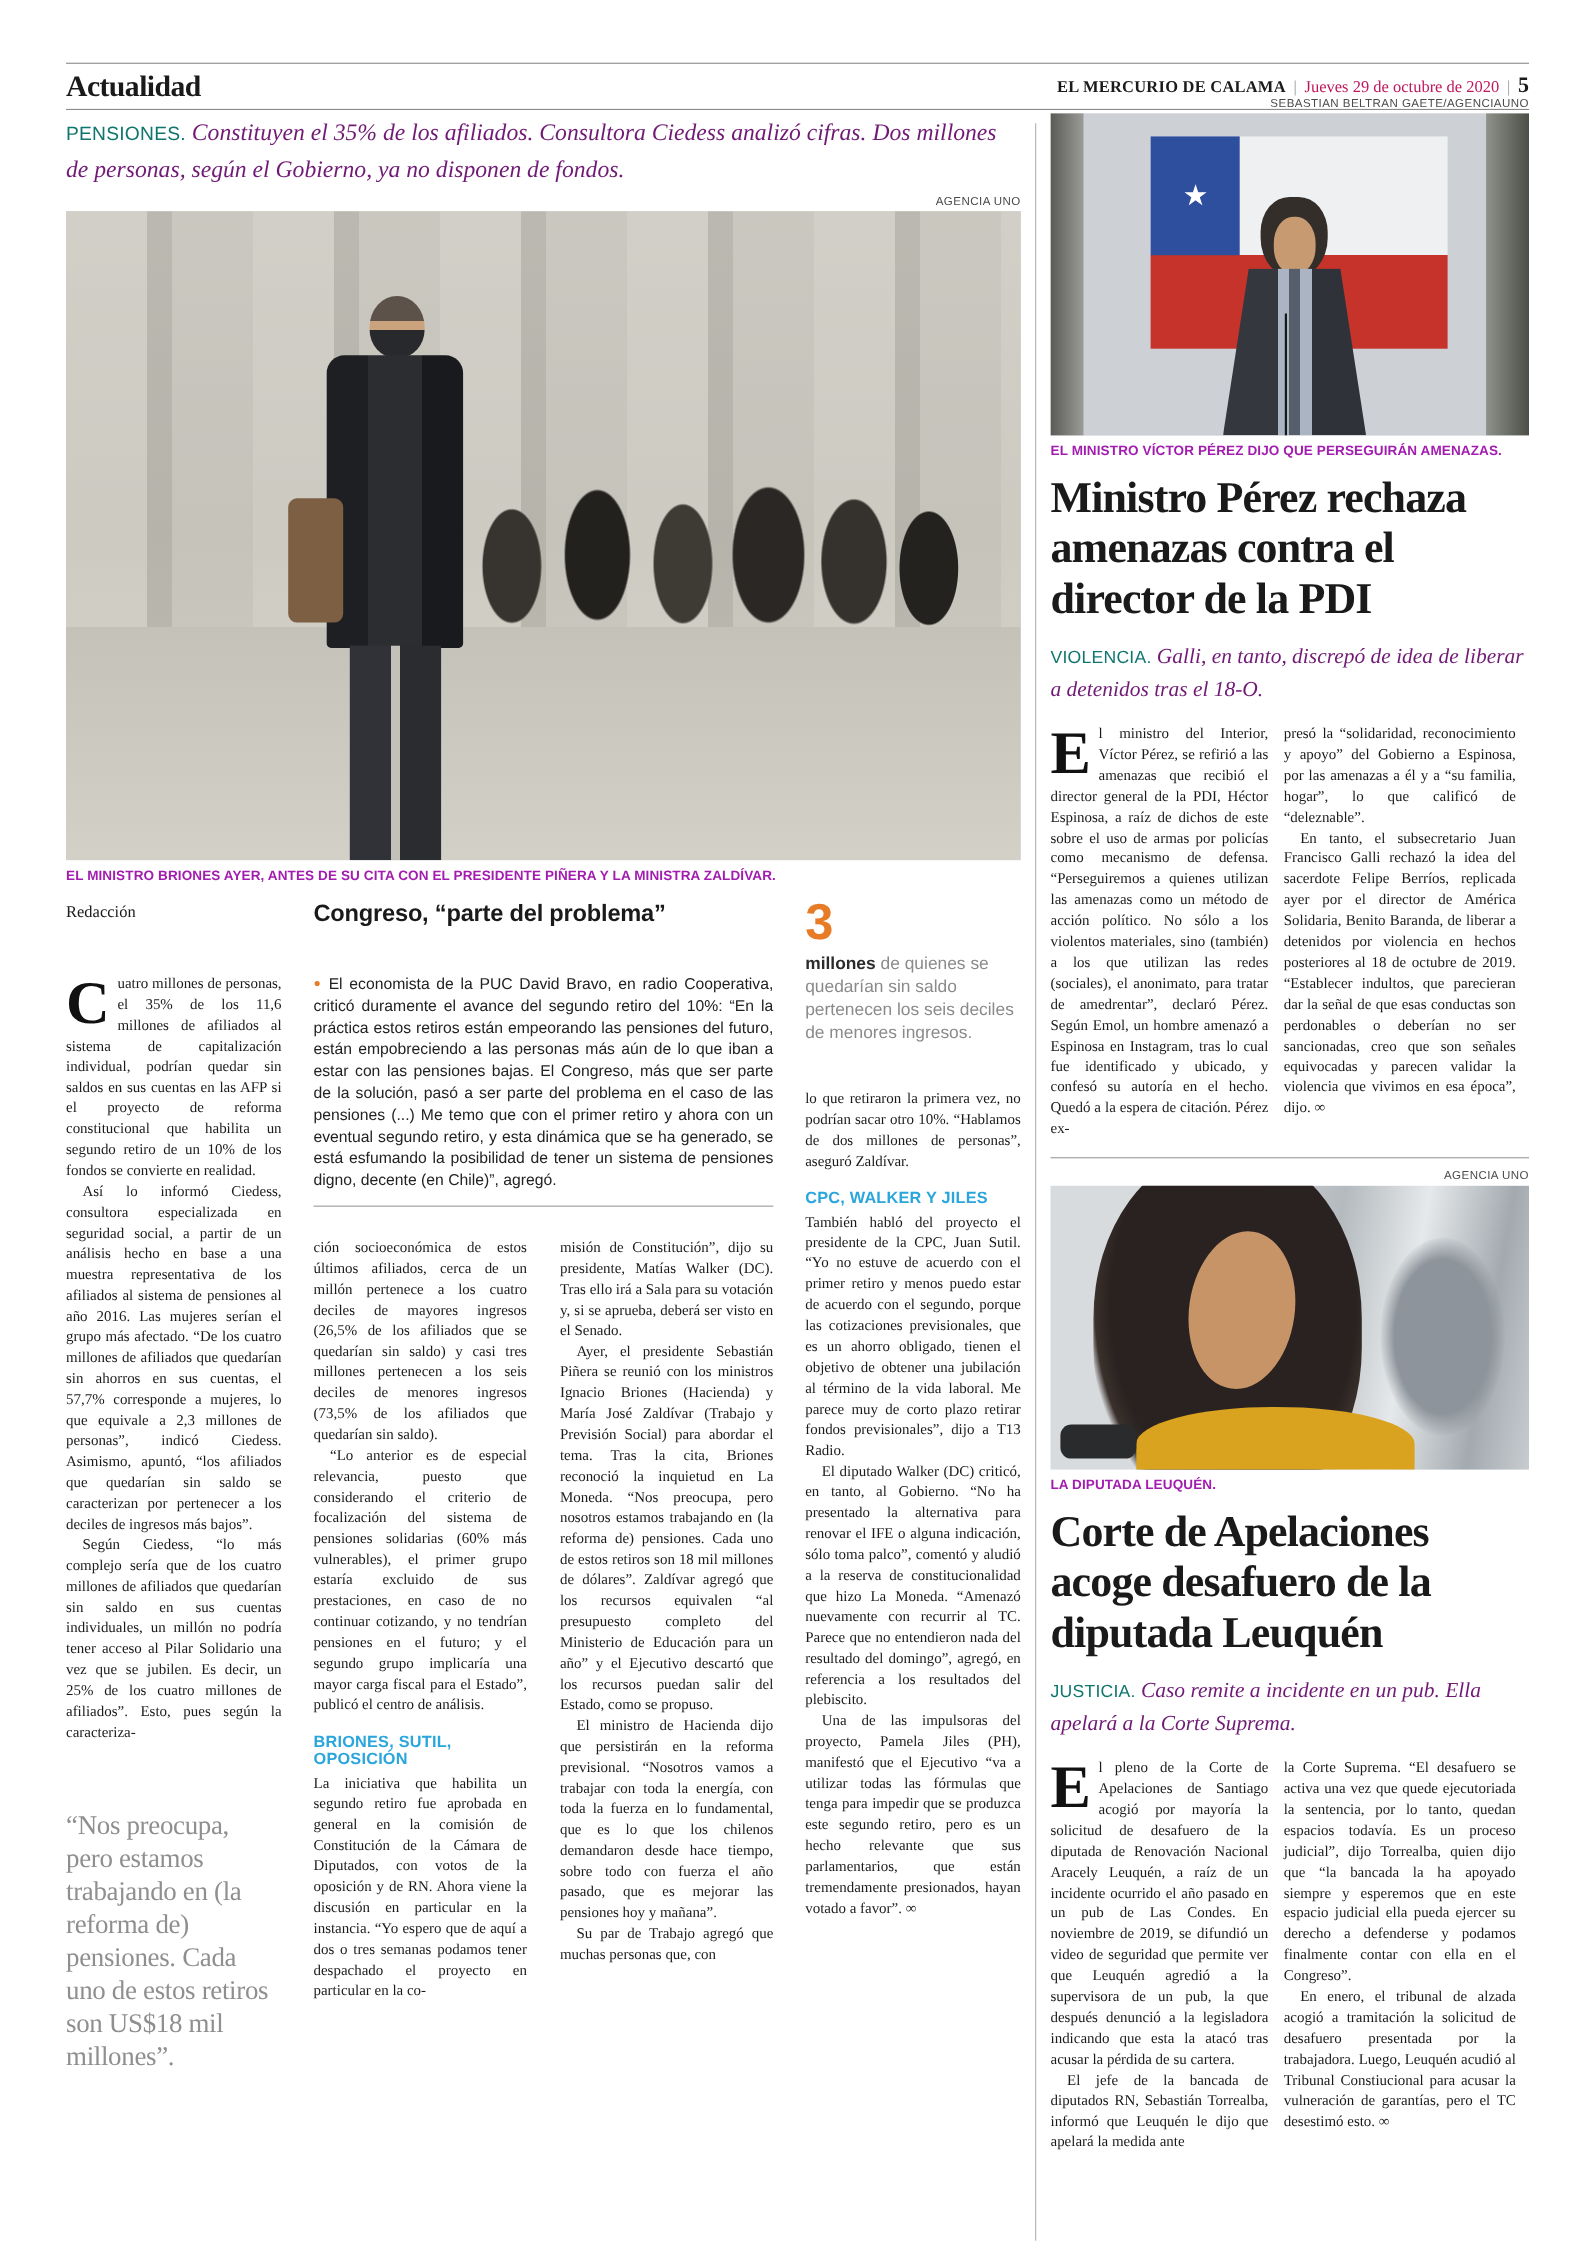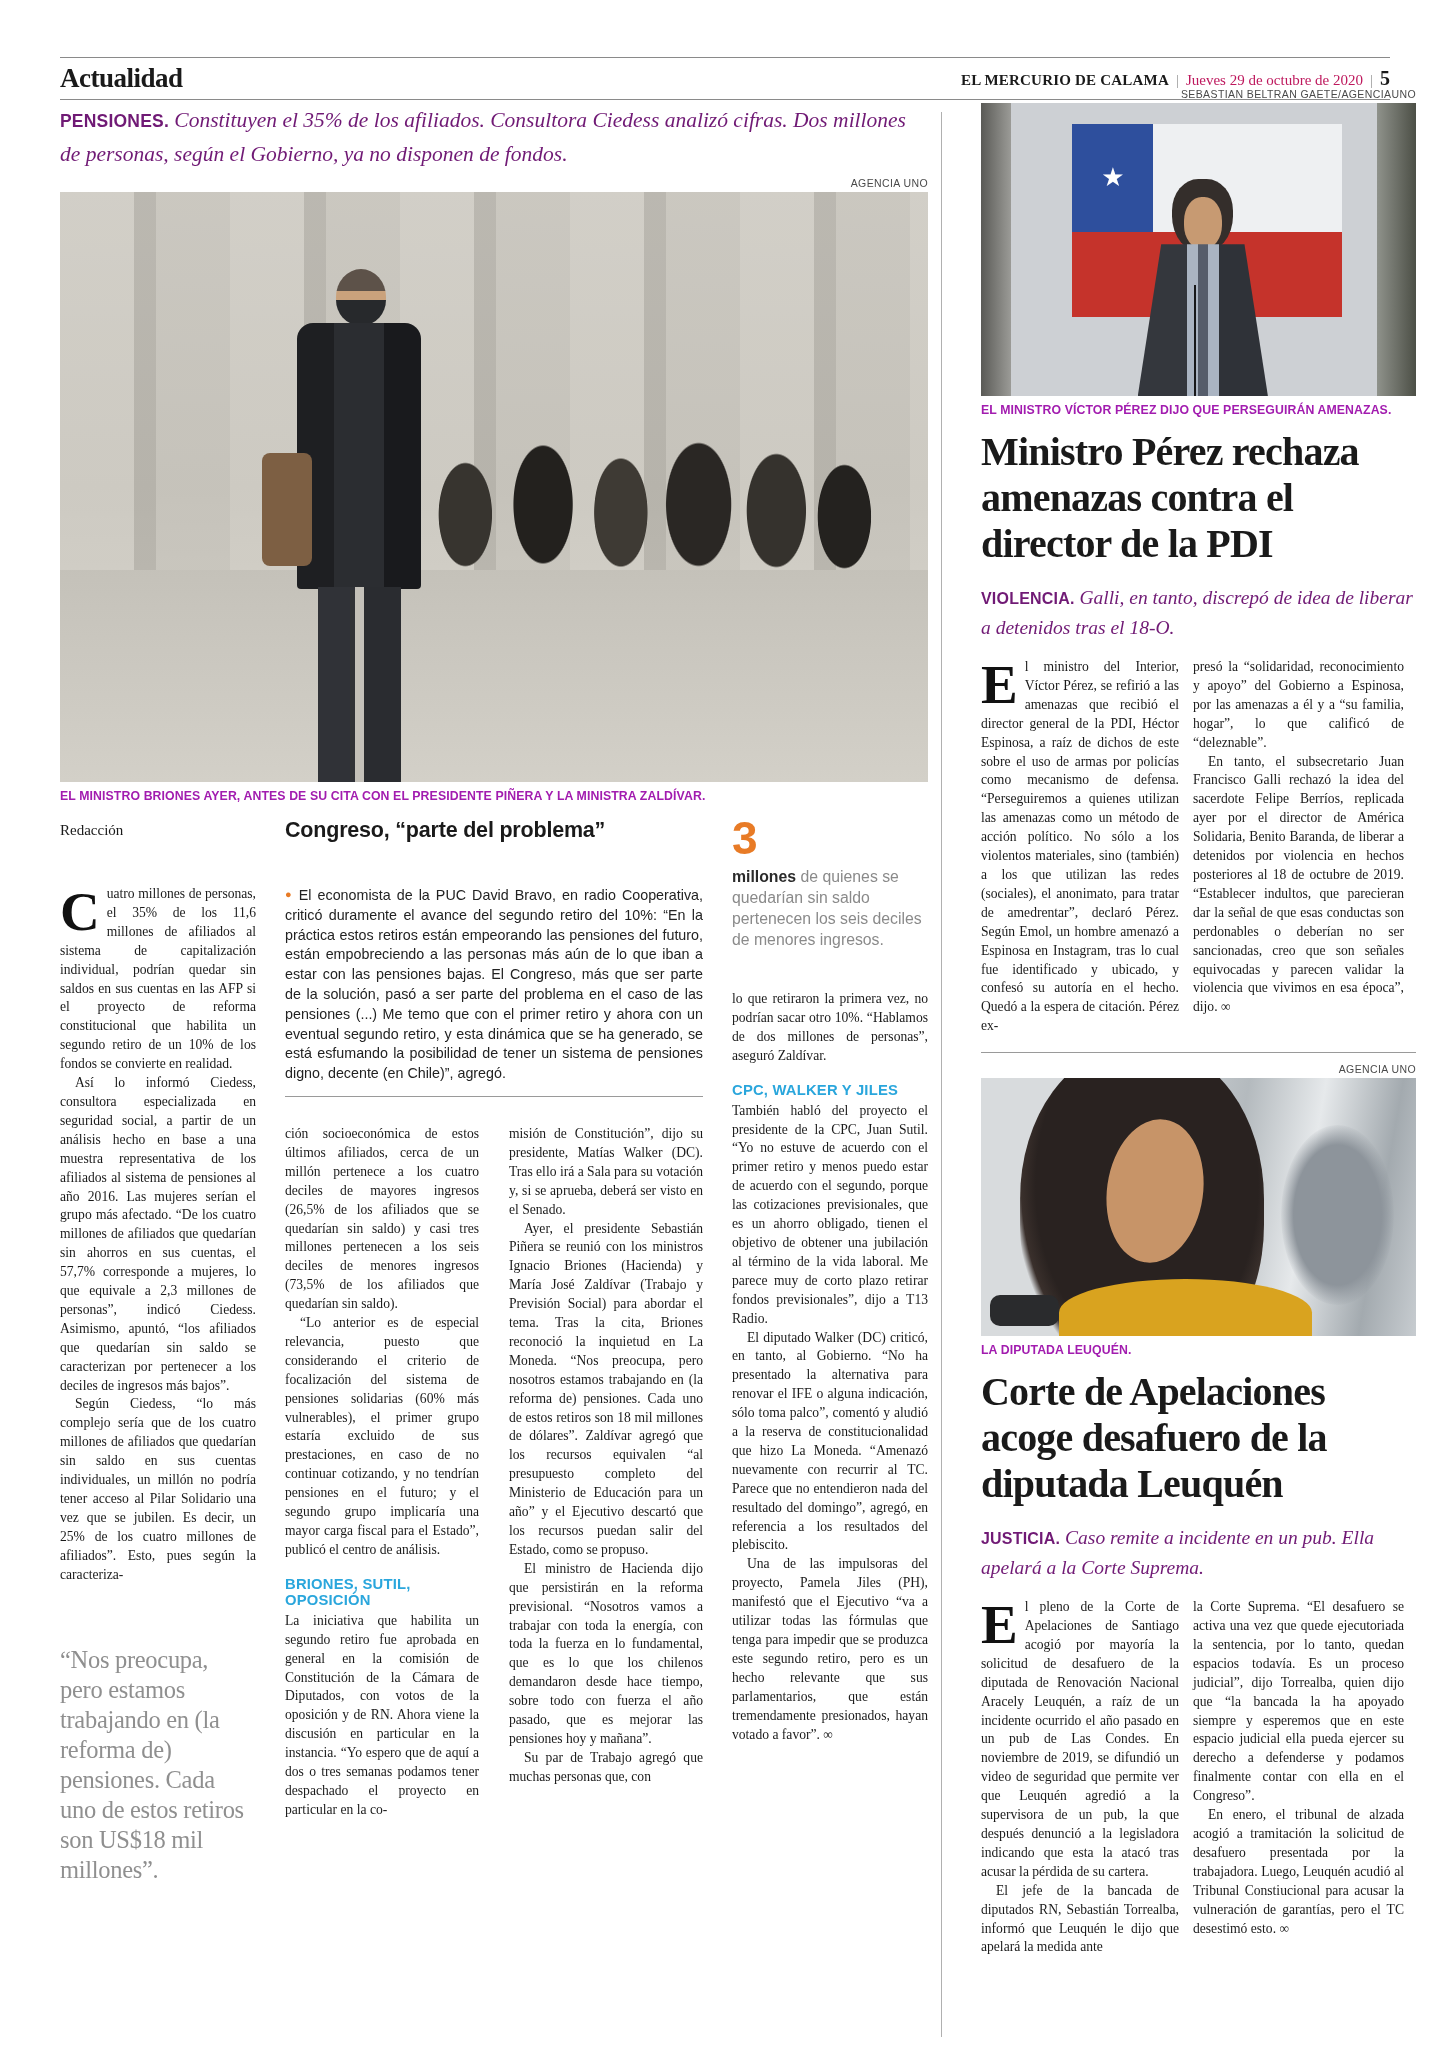--- a/index.html
+++ b/index.html
@@ -20,22 +20,22 @@
   .mast-page{font-weight:700;font-size:20px;}
 
   
   .vdivider{position:absolute;left:941px;top:112px;height:1925px;width:1px;background:#b0b0b0;}
 
   
   .left-block{position:absolute;left:60px;top:104px;width:868px;}
   .h1{font-size:57px;line-height:64px;font-weight:700;letter-spacing:-1.5px;
       white-space:pre-line;margin:2px 0 22px 0;}
   .lede{margin:0 0 6px 0;font-size:21.5px;line-height:33px;}
-  .kicker{font-family:"Liberation Sans",sans-serif;font-weight:700;font-size:17.5px;
-          color:#701a75;letter-spacing:.2px;}
+  .kicker{font-family:"Liberation Sans",sans-serif;font-weight:400;font-size:17.5px;
+          color:#0f766e;letter-spacing:.2px;}
   .lede-text{font-style:italic;color:#701a75;}
   .credit{font-family:"Liberation Sans",sans-serif;font-size:10.5px;color:#4a4a4a;
           text-align:right;letter-spacing:.4px;margin:4px 0 3px 0;}
   .caption{font-family:"Liberation Sans",sans-serif;font-weight:700;font-size:12.3px;
            color:#a21caf;margin:7px 0 0 0;letter-spacing:.1px;}
 
   
   .photo{position:relative;overflow:hidden;}
   .photo-briones{width:868px;height:590px;
      background:linear-gradient(180deg,#c8c5be 0%,#bebbb3 50%,#c6c3bb 68%,#d3d0c8 100%);}
@@ -107,21 +107,21 @@
       color:#2aa6dc;margin:16px 0 4px 0;letter-spacing:.2px;}
   .callout-num{font-family:"Liberation Sans",sans-serif;font-weight:700;font-size:46px;
       line-height:44px;color:#e87b26;display:block;margin-bottom:6px;}
   .callout-text{font-family:"Liberation Sans",sans-serif;font-size:15.8px;line-height:21px;
       color:#8a8a8a;margin:0 0 40px 0;}
   .callout-text b{color:#2b2b2b;}
   .pullquote{font-size:24.5px;line-height:30px;color:#8f8f8f;margin:60px 0 26px 0;
       letter-spacing:-.3px;}
 
   
-  .right-block{position:absolute;left:981px;top:84px;width:435px;}
+  .right-block{position:absolute;left:955px;top:84px;width:435px;}
   .art-head{font-size:40px;line-height:46px;font-weight:700;letter-spacing:-.8px;
       white-space:pre-line;margin:12px 0 16px 0;}
   .lede2{margin:0 0 16px 0;font-size:19.5px;line-height:29px;}
   .lede2 .kicker{font-size:16px;}
   .two-col-r{display:grid;grid-template-columns:198px 211px;column-gap:14px;}
   .sep-rule{border:none;border-top:1px solid #9a9a9a;margin:16px 0 10px 0;}
 </style>
 </head>
 <body>
 

